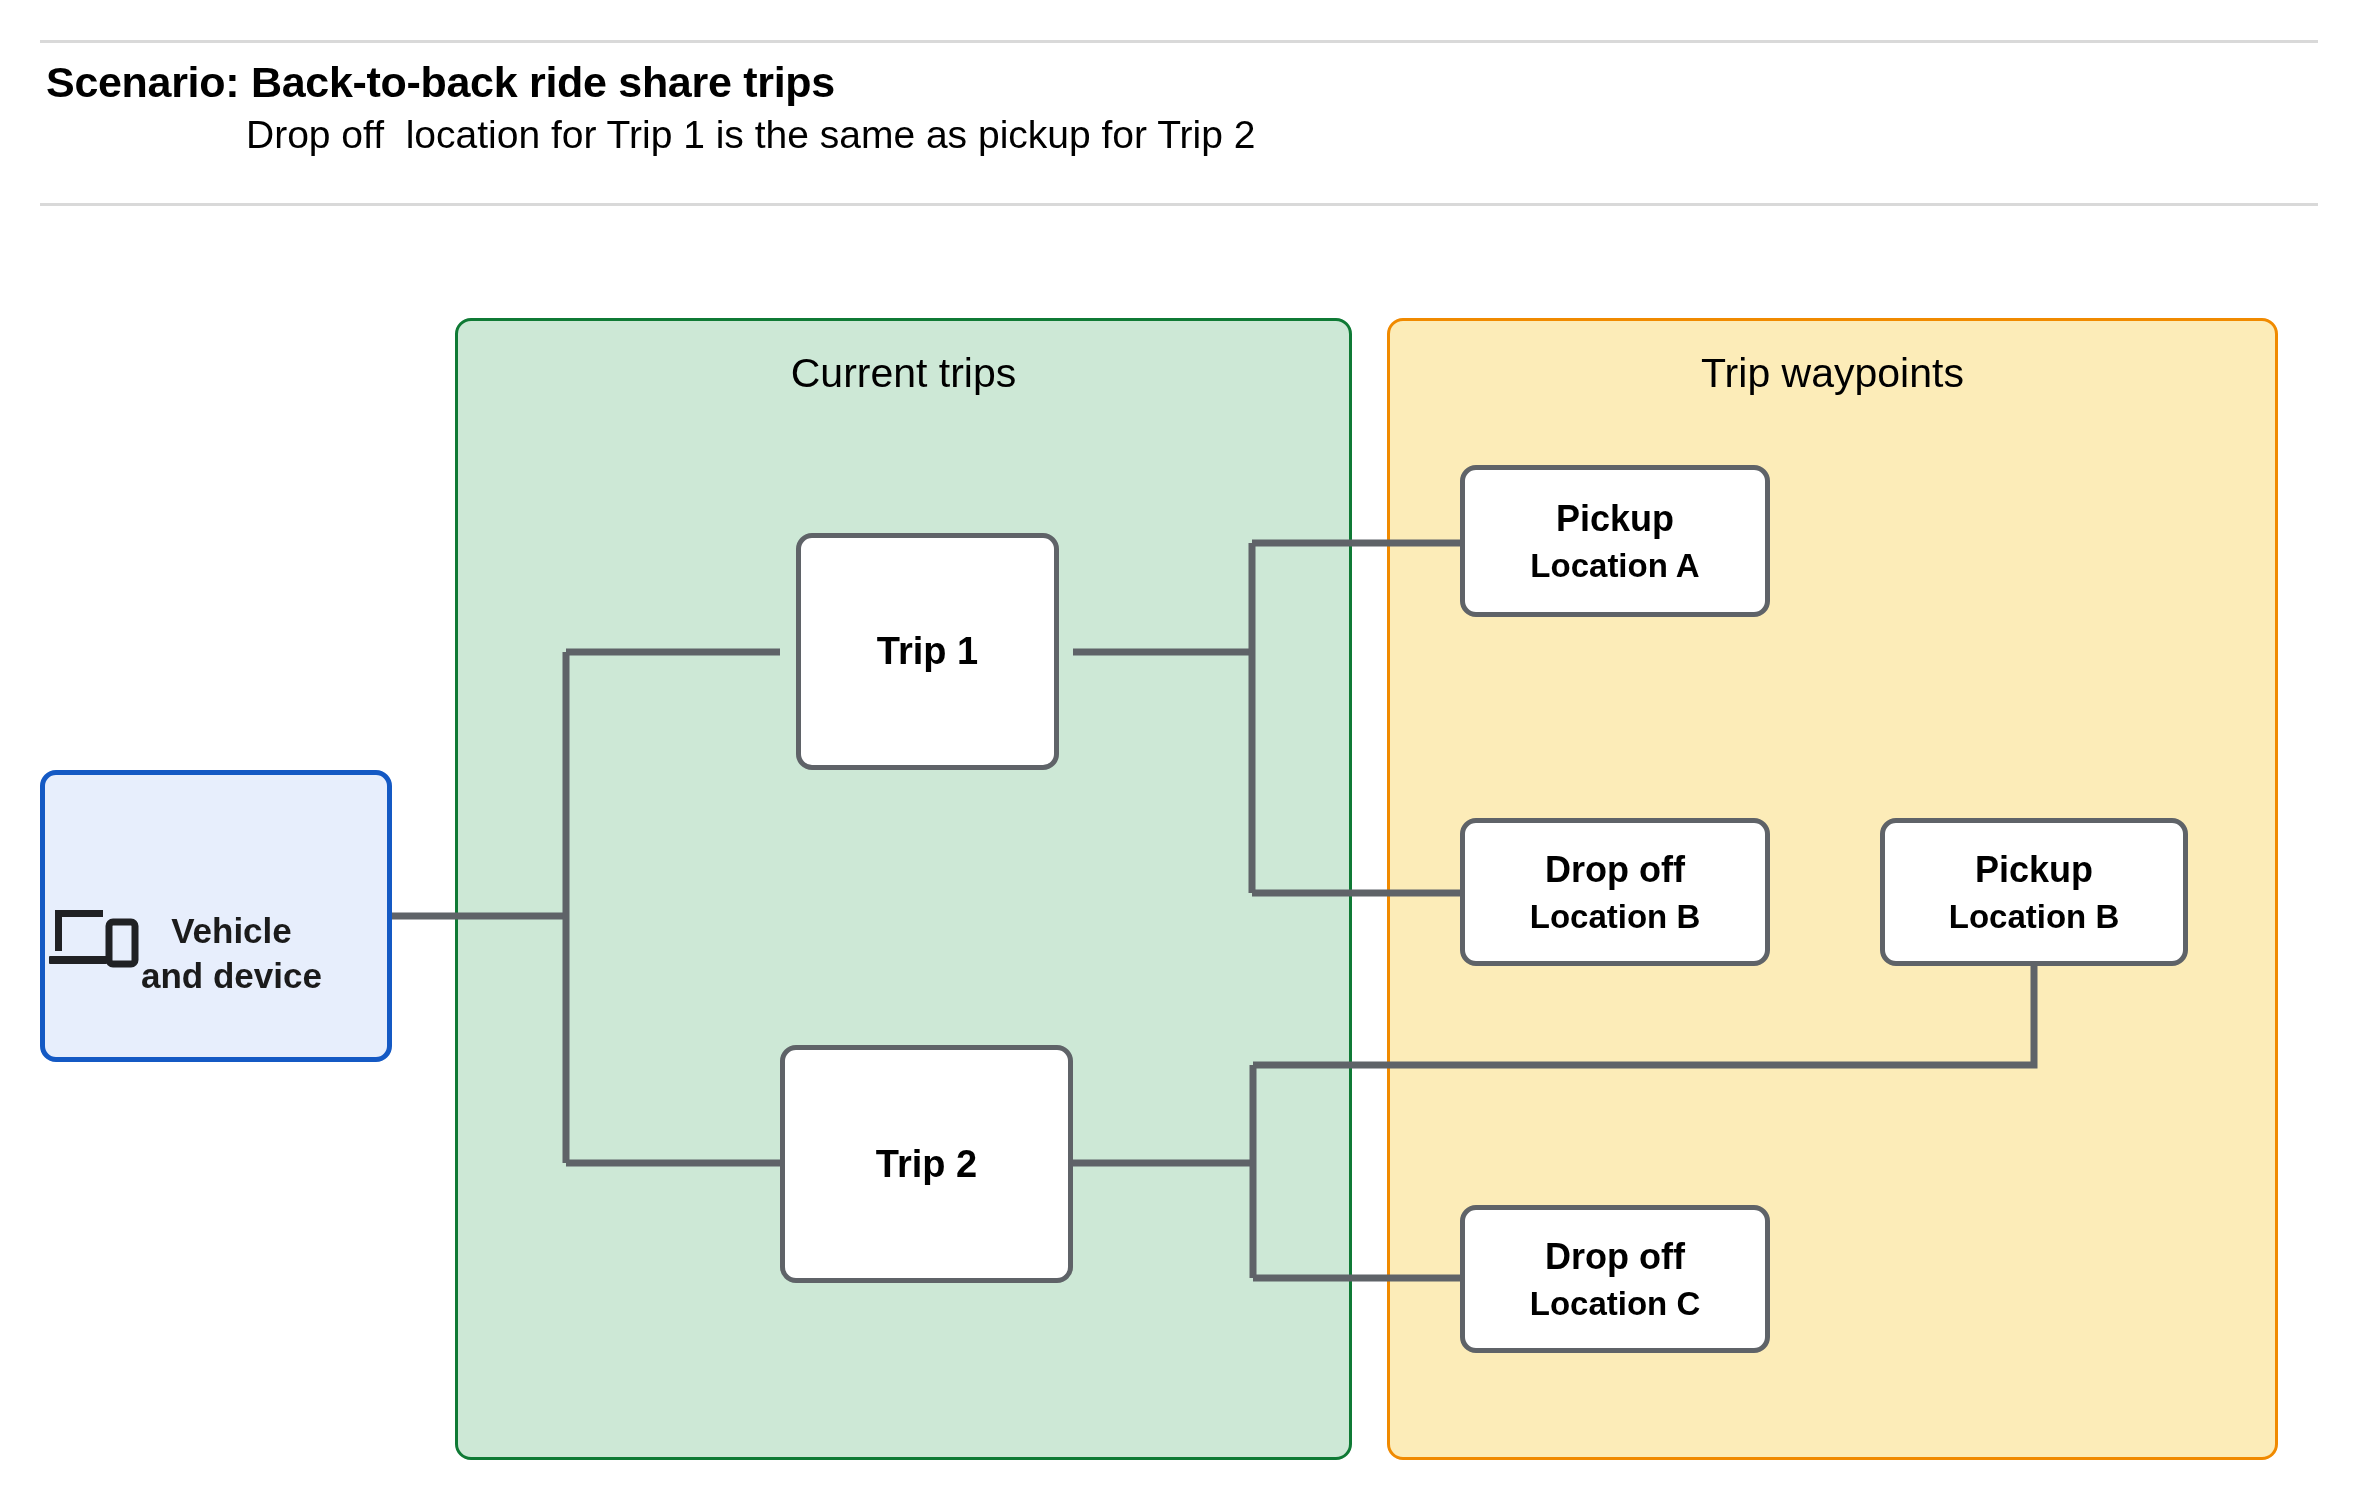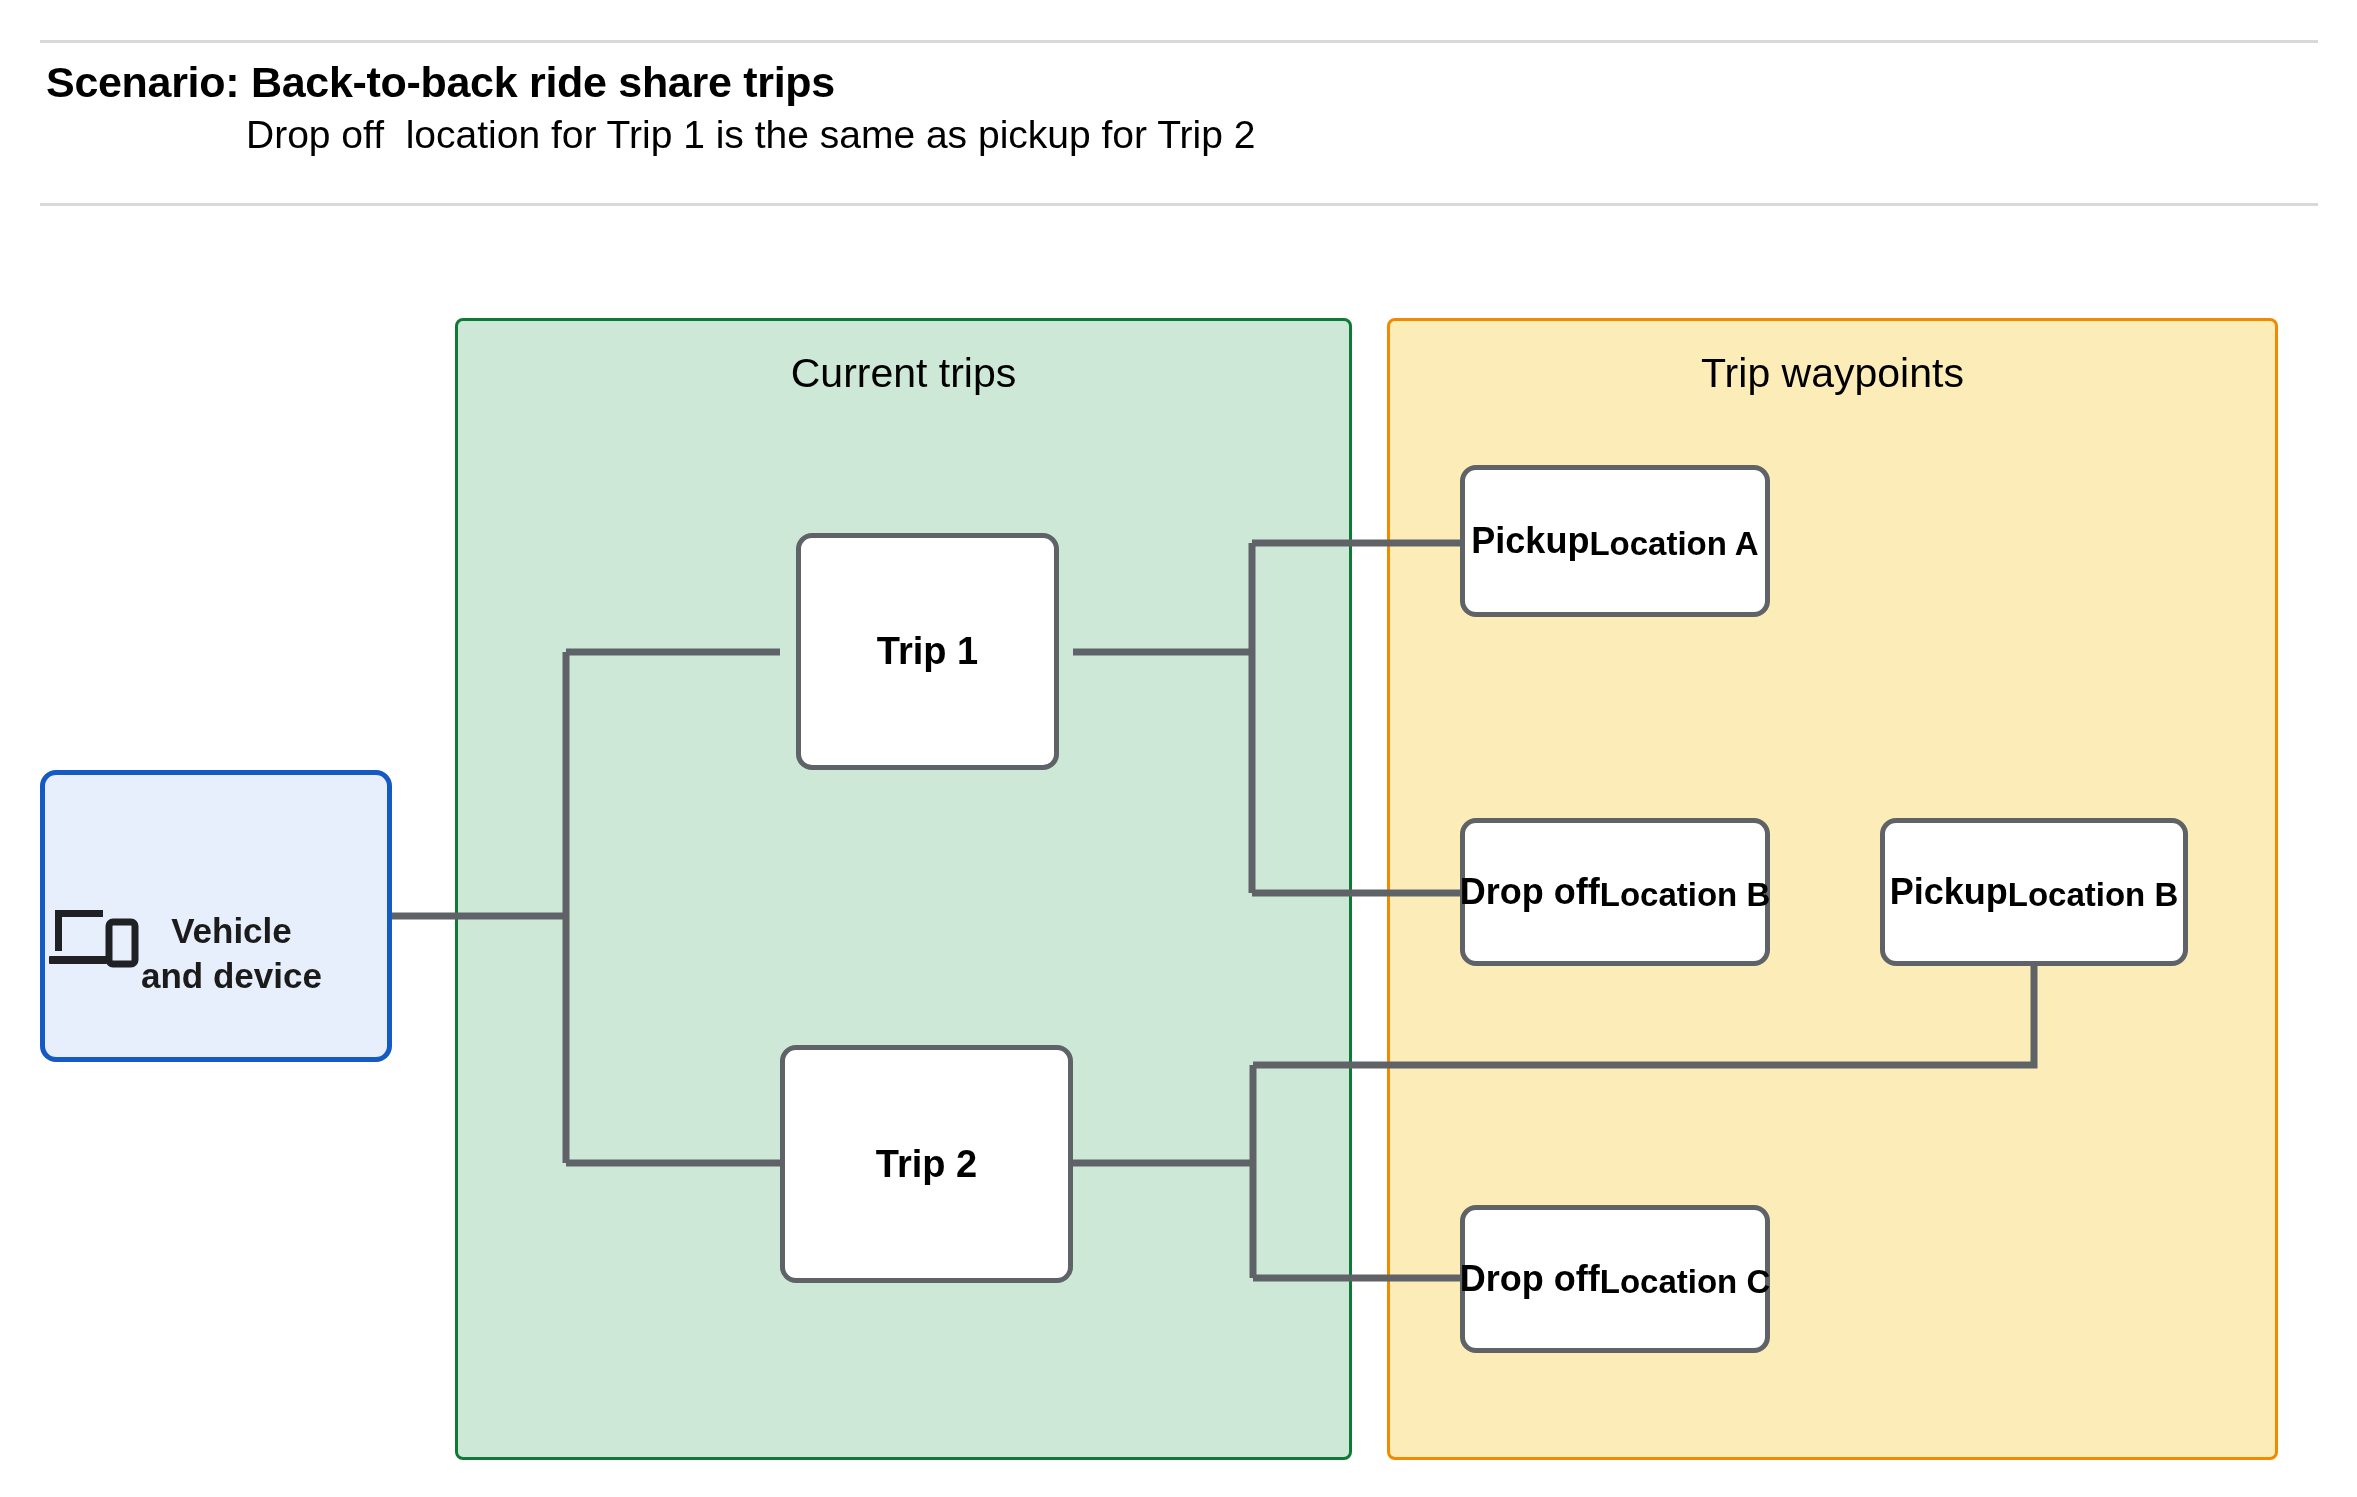--- a/index.html
+++ b/index.html
@@ -51,21 +51,21 @@
     line-height: 1.18;
     margin-top: 6px;
     margin-left: 200px;
     color: #000000;
     white-space: pre;
   }
 
   
   .group {
     position: absolute;
-    border-radius: 8px;
+    border-radius: 16px;
     box-sizing: border-box;
   }
   .group-title {
     position: absolute;
     left: 0;
     right: 0;
     text-align: center;
     font-size: 41px;
     font-weight: normal;
     color: #000000;
@@ -115,20 +115,21 @@
   }
 
   
   .node {
     position: absolute;
     background: #ffffff;
     border: 5px solid #5f6368;
     border-radius: 16px;
     box-sizing: border-box;
     display: flex;
+    flex-direction: column;
     align-items: center;
     justify-content: center;
   }
   .node-title {
     font-size: 36px;
     font-weight: bold;
     color: #000000;
     line-height: 1.2;
     white-space: nowrap;
   }

